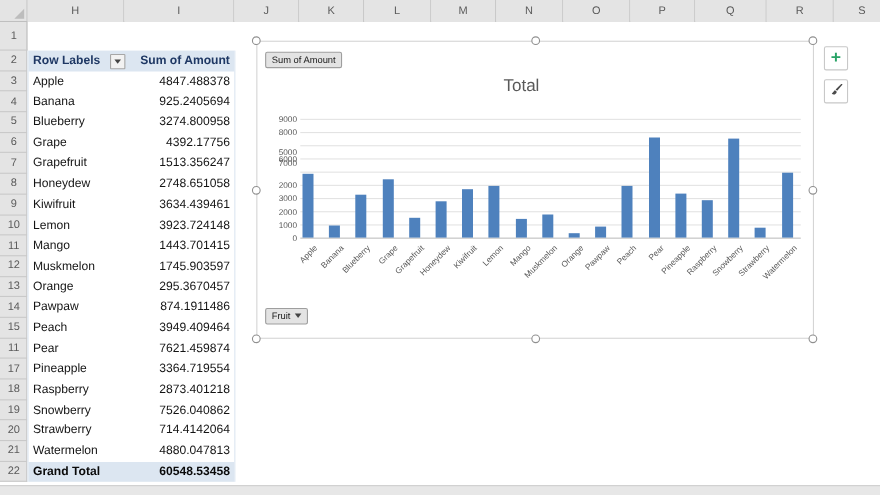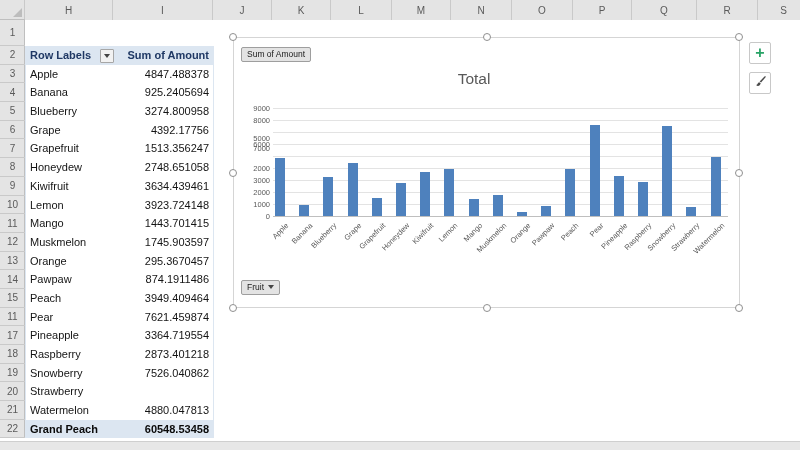--- a/index.html
+++ b/index.html
@@ -186,28 +186,29 @@
         <div class="prow">
           <div class="pl">Raspberry</div>
           <div class="pv">2873.401218</div>
         </div>
         <div class="prow">
           <div class="pl">Snowberry</div>
           <div class="pv">7526.040862</div>
         </div>
         <div class="prow">
           <div class="pl">Strawberry</div>
+          <div class="pv">714.4142064</div>
         </div>
         <div class="prow">
           <div class="pl">Watermelon</div>
           <div class="pv">4880.047813</div>
         </div>
       </div>
     <div class="prow" id="pivot-total">
-      <div class="pl">Grand Peach</div>
+      <div class="pl">Grand Total</div>
       <div class="pv">60548.53458</div>
     </div>
   </div>
 
   <div id="chart">
     <div class="handle h-tl"></div>
     <div class="handle h-tm"></div>
     <div class="handle h-tr"></div>
     <div class="handle h-ml"></div>
     <div class="handle h-mr"></div>

